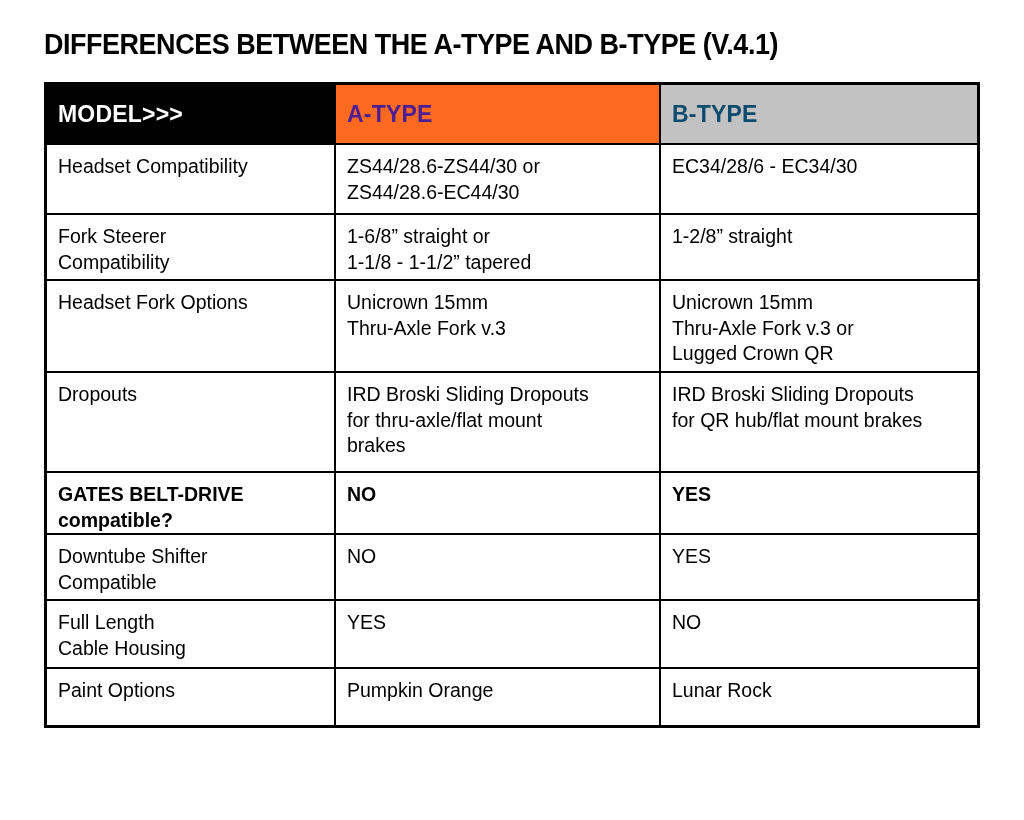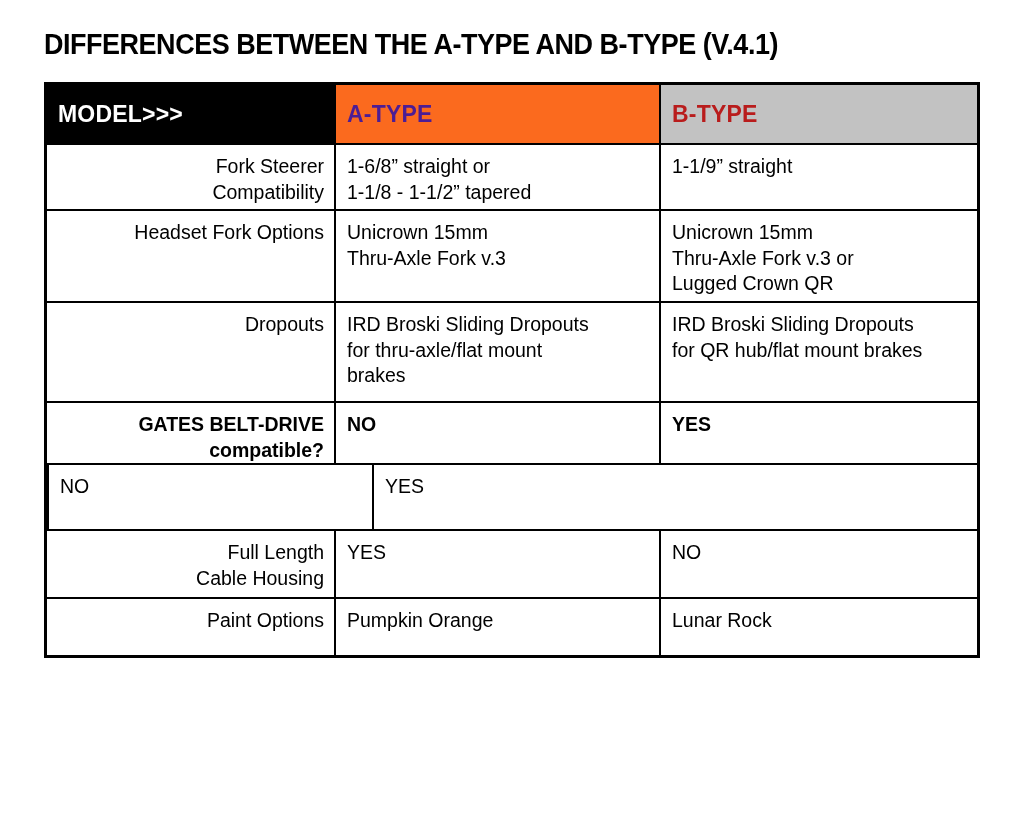--- a/index.html
+++ b/index.html
@@ -45,60 +45,66 @@
   }
   .row:first-child { border-top: none; }
   .cell {
     box-sizing: border-box;
     padding: 9px 10px 6px 11px;
     font-size: 19.5px;
     line-height: 1.32;
     white-space: pre-line;
     overflow: hidden;
   }
-  .c1 { width: 287px; flex: 0 0 287px; text-align: right; }
+  .c1 { width: 287px; flex: 0 0 287px; }
   .c2 { width: 325px; flex: 0 0 325px; border-left: 2px solid #000; }
   .c3 { flex: 1 1 auto; border-left: 2px solid #000; }
   .hrow { height: 58px; }
   .hcell {
     display: flex;
     align-items: center;
     font-size: 23px;
     font-weight: 800;
     letter-spacing: 0.2px;
     padding-top: 0;
     padding-bottom: 0;
   }
   .hmodel { background: #000000; color: #ffffff; }
   .hatype { background: #FB6A1E; color: #4c1d95; }
-  .hbtype { background: #C2C2C2; color: #b91c1c; }
+  .hbtype { background: #C2C2C2; color: #0c4a6e; }
   .bold-row .cell { font-weight: 800; }
 </style>
 </head>
 <body>
 
 <div class="page">
 
   <div class="title">DIFFERENCES BETWEEN THE A-TYPE AND B-TYPE (V.4.1)</div>
 
   <div class="tbl">
 
     <div class="row hrow">
       <div class="cell c1 hcell hmodel">MODEL&gt;&gt;&gt;</div>
       <div class="cell c2 hcell hatype">A-TYPE</div>
       <div class="cell c3 hcell hbtype">B-TYPE</div>
     </div>
 
+    <div class="row" style="height:70px">
+      <div class="cell c1">Headset Compatibility</div>
+      <div class="cell c2">ZS44/28.6-ZS44/30 or
+ZS44/28.6-EC44/30</div>
+      <div class="cell c3">EC34/28/6 - EC34/30</div>
+    </div>
 
     <div class="row" style="height:66px">
       <div class="cell c1">Fork Steerer
 Compatibility</div>
       <div class="cell c2">1-6/8” straight or
 1-1/8 - 1-1/2” tapered</div>
-      <div class="cell c3">1-1/9” straight</div>
+      <div class="cell c3">1-2/8” straight</div>
     </div>
 
     <div class="row" style="height:92px">
       <div class="cell c1">Headset Fork Options</div>
       <div class="cell c2">Unicrown 15mm
 Thru-Axle Fork v.3</div>
       <div class="cell c3">Unicrown 15mm
 Thru-Axle Fork v.3 or
 Lugged Crown QR</div>
     </div>
@@ -114,20 +120,22 @@
     </div>
 
     <div class="row bold-row" style="height:62px">
       <div class="cell c1">GATES BELT-DRIVE
 compatible?</div>
       <div class="cell c2">NO</div>
       <div class="cell c3">YES</div>
     </div>
 
     <div class="row" style="height:66px">
+      <div class="cell c1">Downtube Shifter
+Compatible</div>
       <div class="cell c2">NO</div>
       <div class="cell c3">YES</div>
     </div>
 
     <div class="row" style="height:68px">
       <div class="cell c1">Full Length
 Cable Housing</div>
       <div class="cell c2">YES</div>
       <div class="cell c3">NO</div>
     </div>

